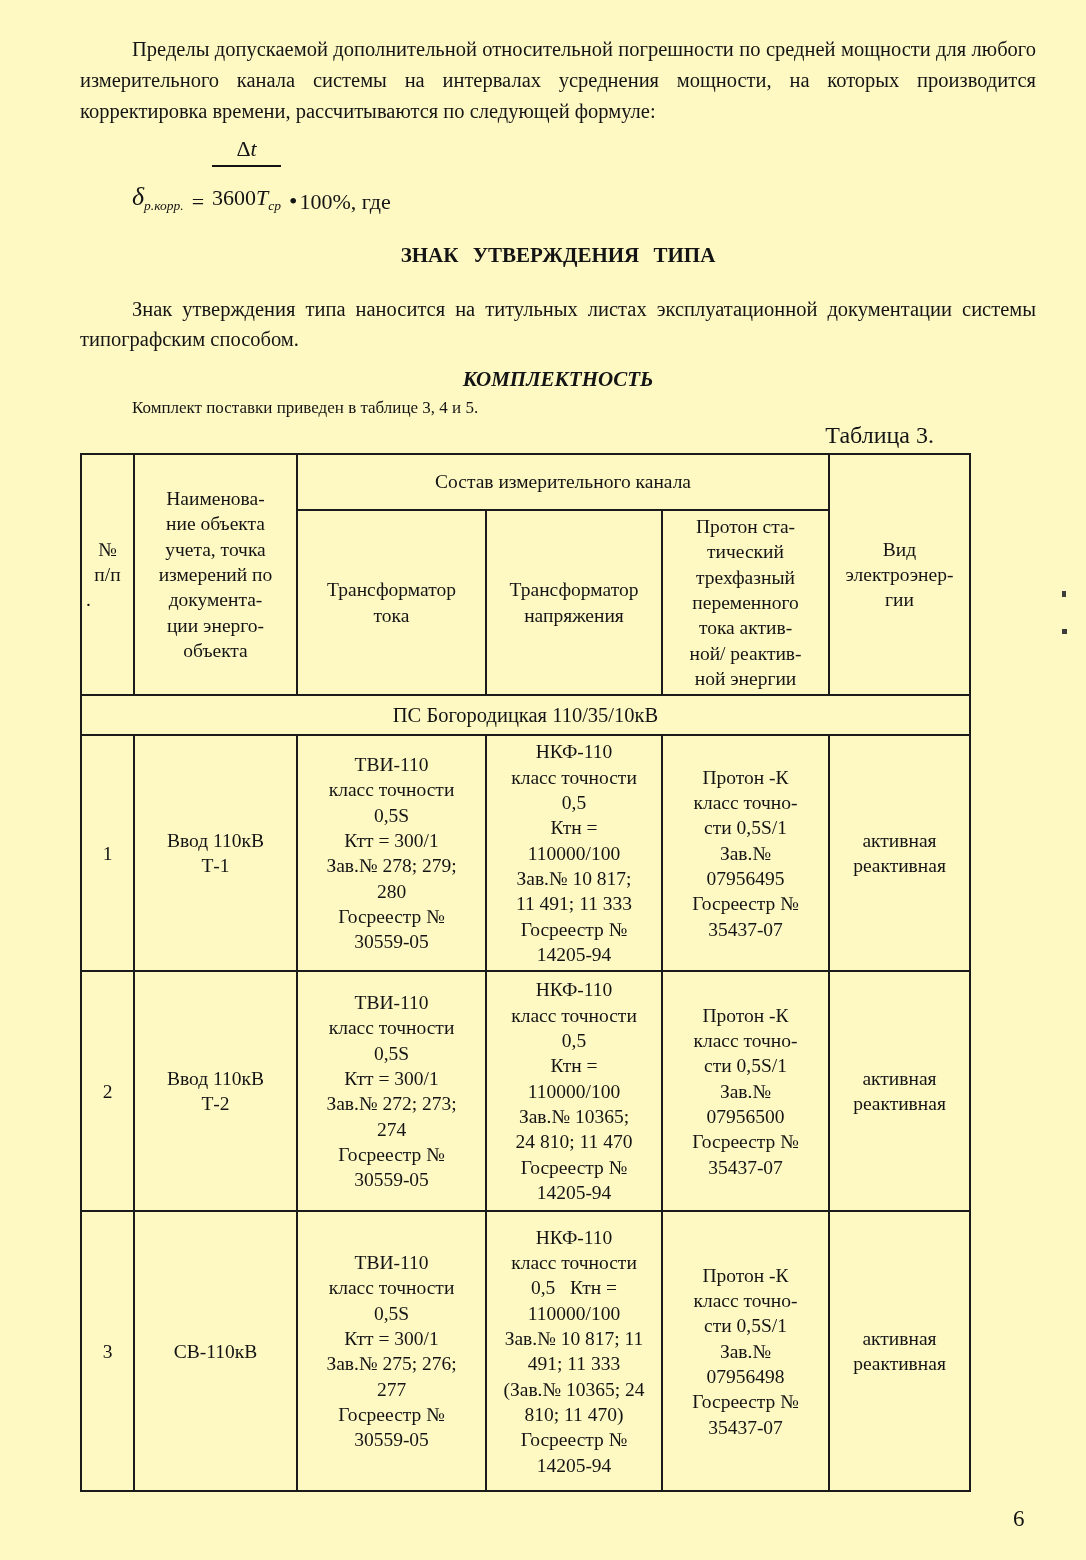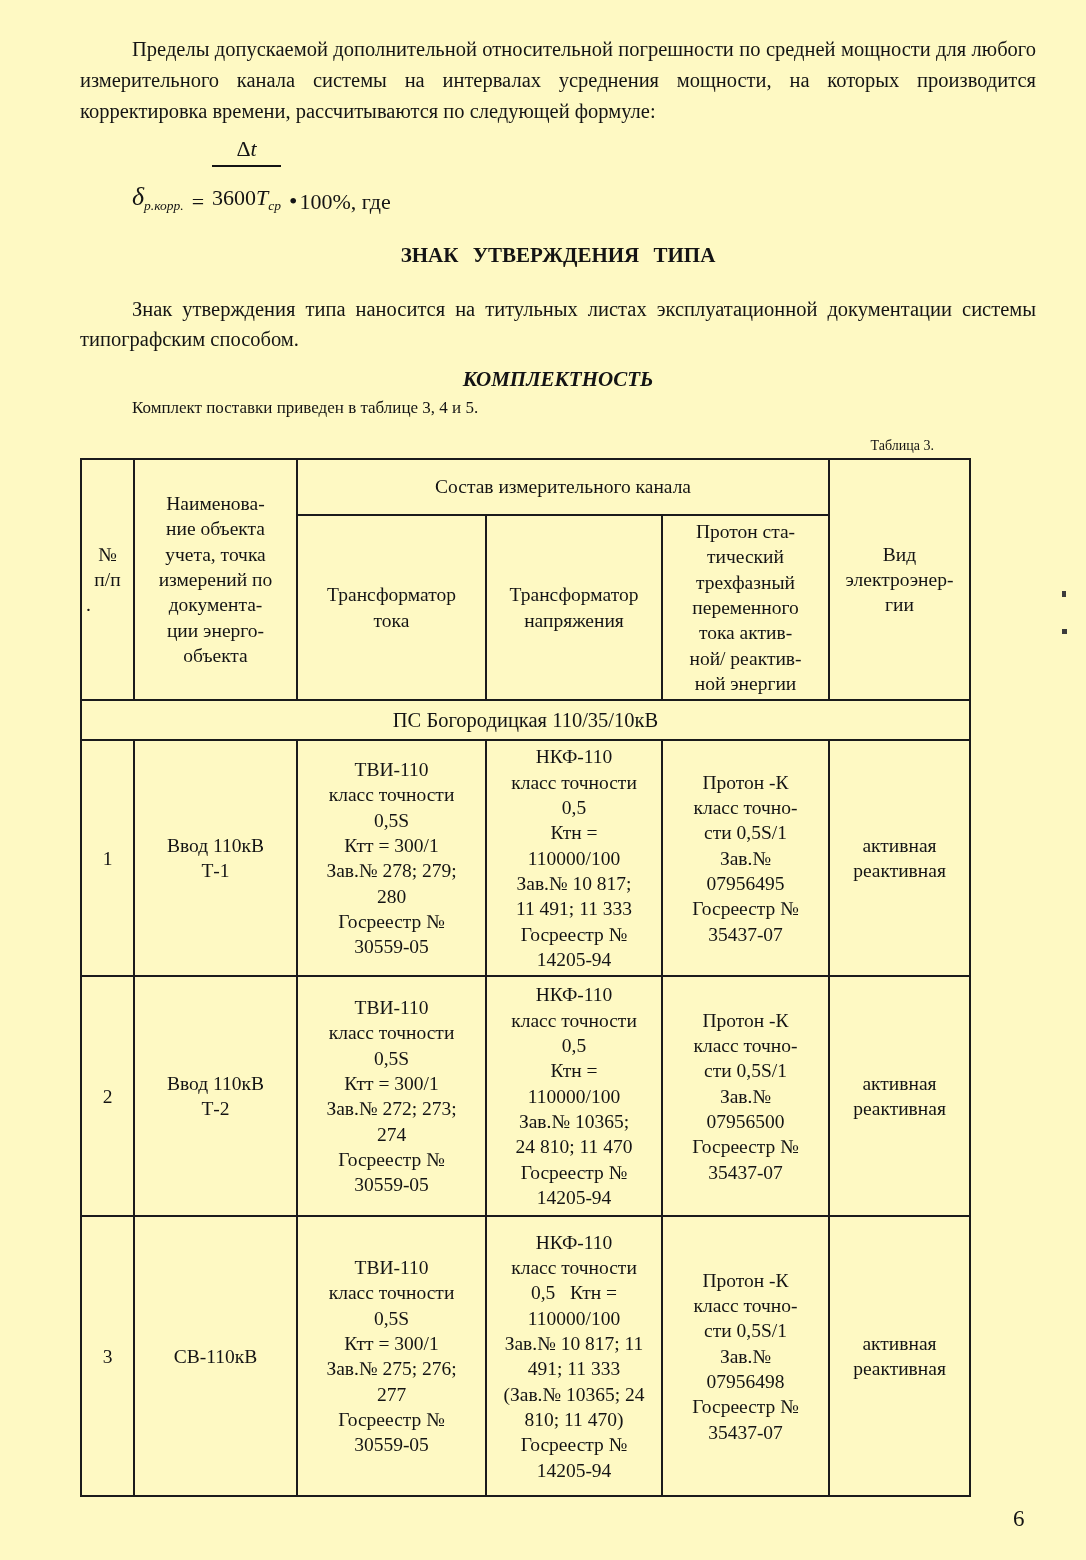--- a/index.html
+++ b/index.html
@@ -43,21 +43,21 @@
   .h-spaced { word-spacing:9px; }
   .h-type { margin-top:28px; }
   .para-plain {
     font-size:20.5px; line-height:1.5; text-align:justify; text-indent:52px; margin-top:26px;
   }
   .h-compl { margin-top:12px;font-style:italic; }
   .para-compl {
     font-size:17px; line-height:1.4; text-indent:52px; margin-top:4px; text-align:left;
   }
   .tbl-caption {
-    font-size:14px; text-align:right; padding-right:102px; margin-top:18px;
+    font-size:24px; text-align:right; padding-right:102px; margin-top:2px;
   }
 
   
   table.main {
     border-collapse:collapse; table-layout:fixed;
     width:889px; margin-top:4px;
     font-size:19.5px;
   }
   table.main th, table.main td {
     border:2px solid #1b1b1b;

